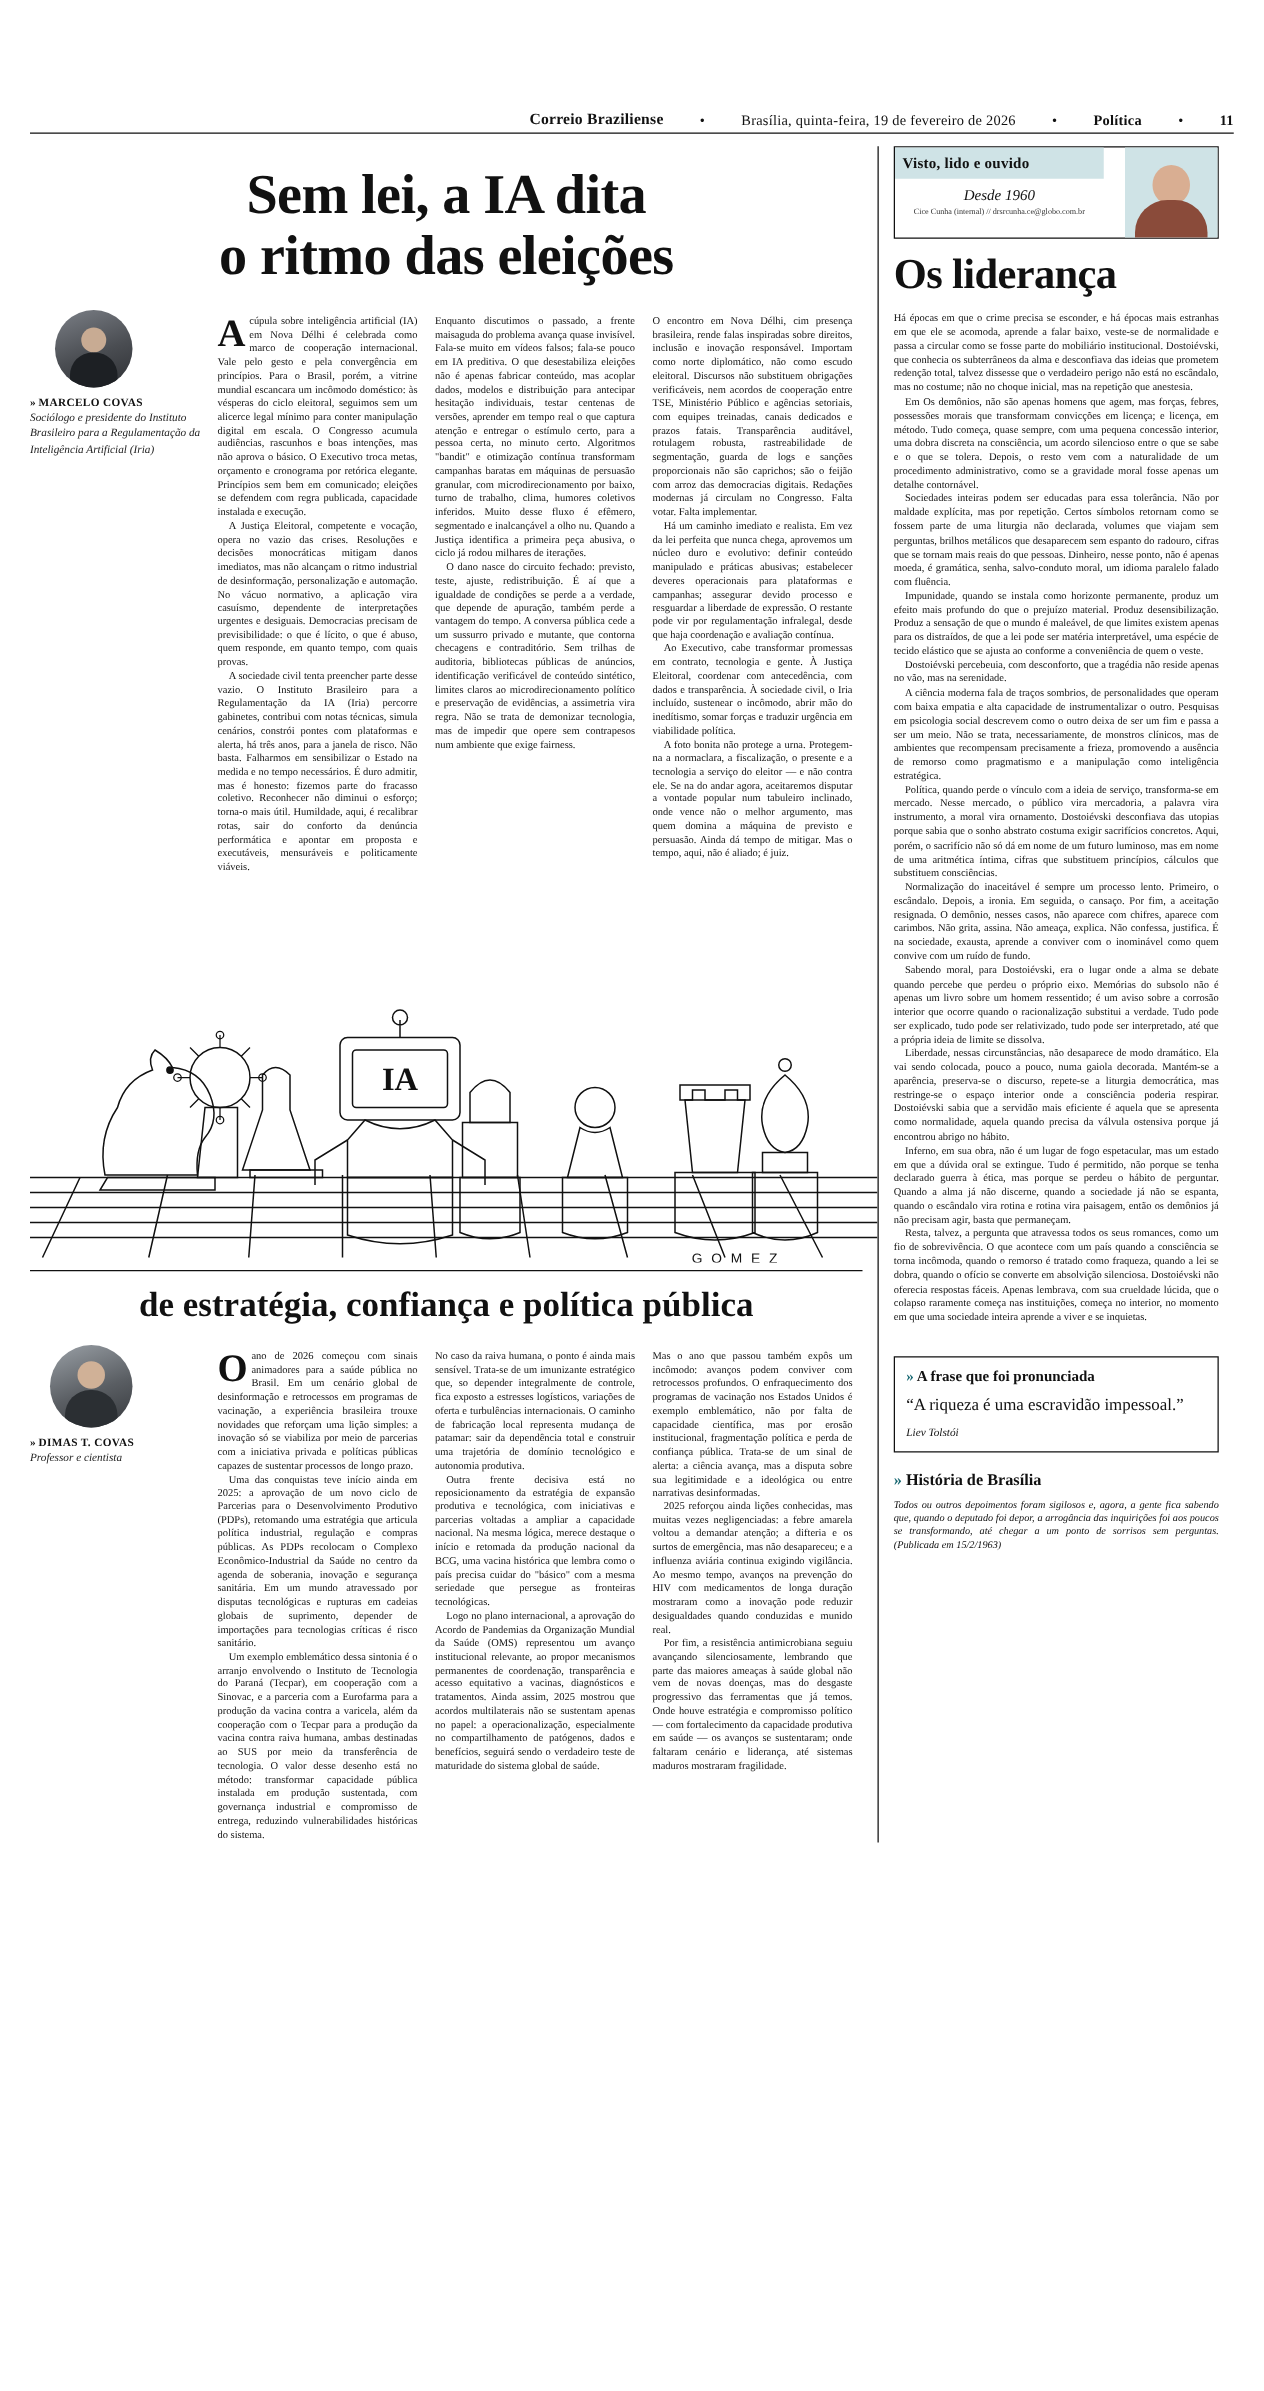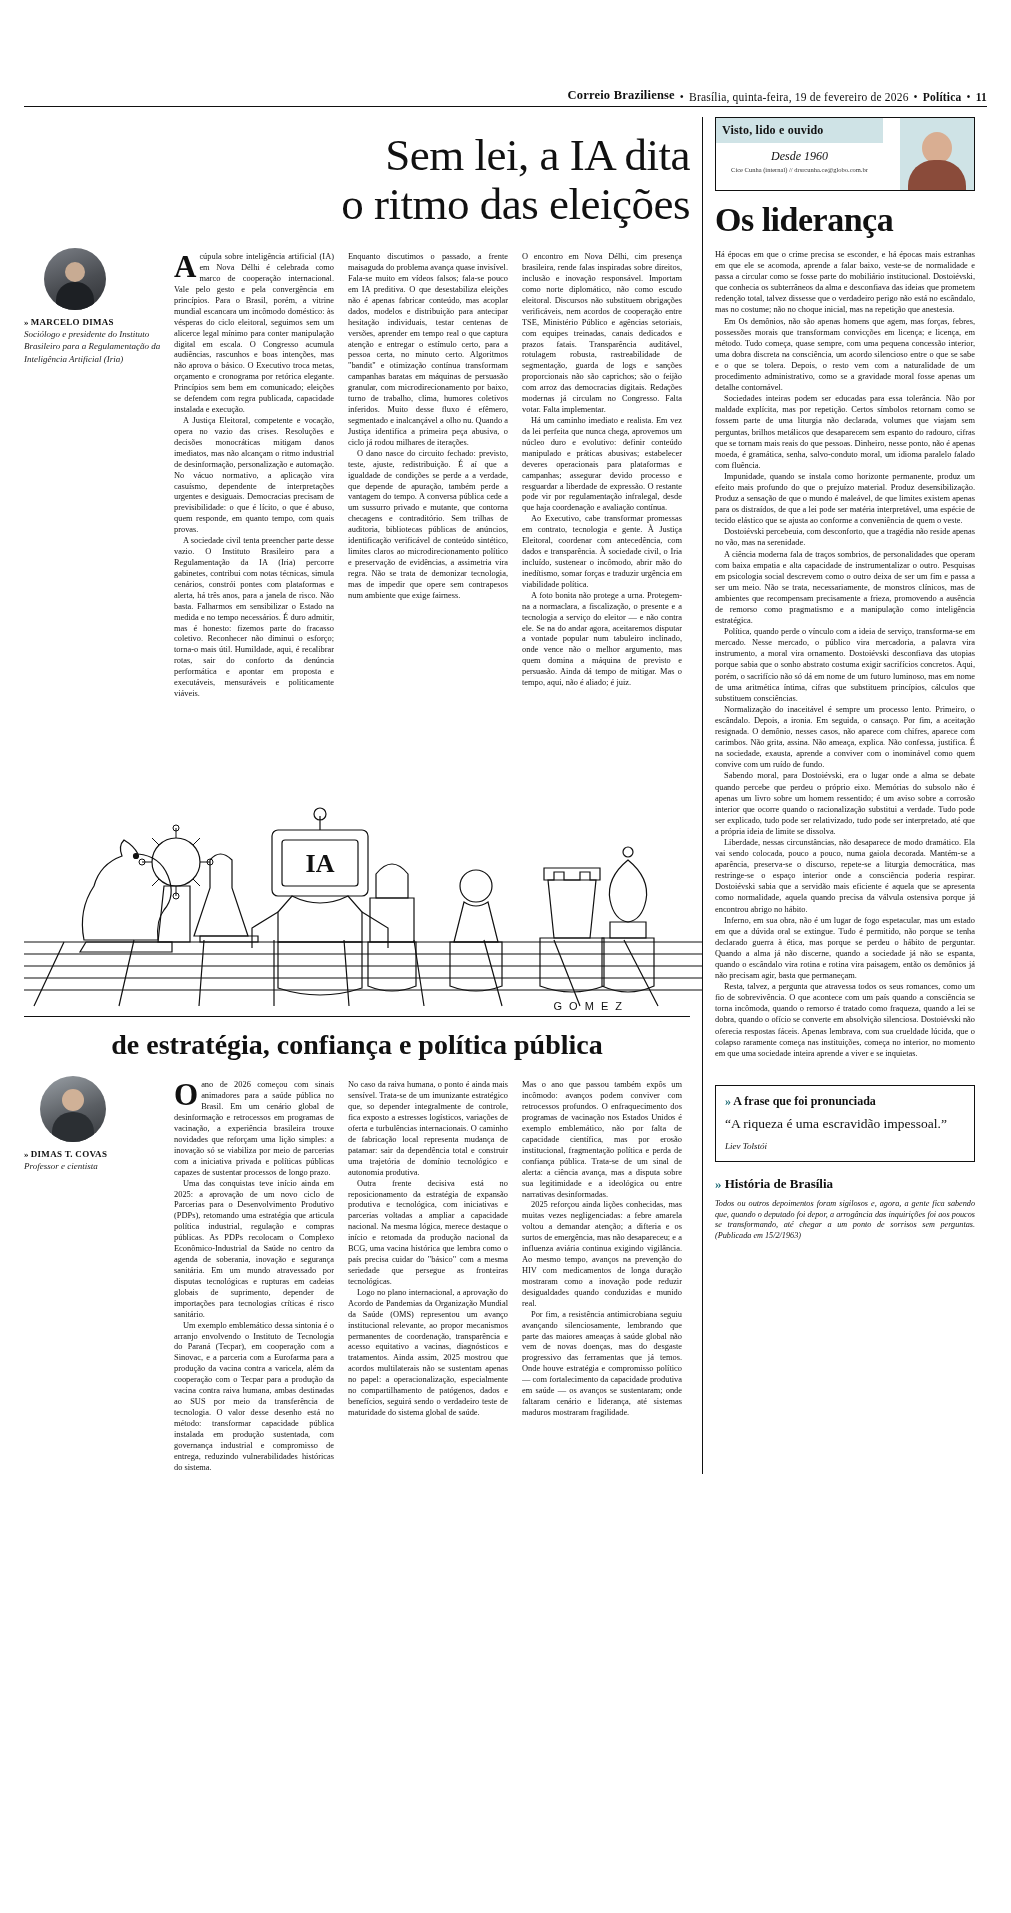--- a/index.html
+++ b/index.html
@@ -17,39 +17,40 @@
     width:963px; height:1790px;
     background:#fff;
   }
   
   .masthead {
     display:flex; align-items:flex-end; justify-content:flex-end;
     border-bottom:1.5px solid #111;
     padding-bottom:3px;
     font-size:11.5px;
     letter-spacing:.2px;
+    gap:24px;
   }
   .masthead .brand { font-weight:bold; font-size:12.5px; }
   .masthead .sep { margin:0 5px; }
   .masthead .section { font-weight:bold; }
   
   .body-grid {
     display:flex;
     margin-top:10px;
   }
   .left-col { width:678px; padding-right:12px; }
   .right-col { width:273px; border-left:1px solid #111; padding-left:12px; }
 
   
   h1.headline {
     font-family:"Liberation Serif", serif;
-    font-weight:normal;
+    font-weight:bold;
     font-size:45px;
     line-height:1.08;
-    text-align:right;
+    text-align:center;
     margin:14px 0 18px 0;
     letter-spacing:-.5px;
   }
   h1.headline .l { display:block; }
 
   
   .article-top { display:flex; }
   .byline-col { width:150px; padding-right:12px; }
   .author-photo {
     width:62px; height:62px; border-radius:50%;
@@ -195,21 +196,21 @@
       <h1 class="headline">
         <span class="l">Sem lei, a IA dita</span>
         <span class="l">o ritmo das eleições</span>
       </h1>
 
       <div class="article-top">
         <div class="byline-col">
           <div class="author-photo"></div>
           <div class="byline">
             <div><span class="arrow">»</span>
-              <span class="name">MARCELO DIMAS</span></div>
+              <span class="name">MARCELO COVAS</span></div>
             <div class="role">Sociólogo e presidente do Instituto Brasileiro para a Regulamentação da Inteligência Artificial (Iria)</div>
           </div>
         </div>
 
         <div class="intro-cols" style="flex:1">
           <div class="c">
             <p class="first dropcap">A cúpula sobre inteligência artificial (IA) em Nova Délhi é celebrada como marco de cooperação internacional. Vale pelo gesto e pela convergência em princípios. Para o Brasil, porém, a vitrine mundial escancara um incômodo doméstico: às vésperas do ciclo eleitoral, seguimos sem um alicerce legal mínimo para conter manipulação digital em escala. O Congresso acumula audiências, rascunhos e boas intenções, mas não aprova o básico. O Executivo troca metas, orçamento e cronograma por retórica elegante. Princípios sem bem em comunicado; eleições se defendem com regra publicada, capacidade instalada e execução.</p>
             <p>A Justiça Eleitoral, competente e vocação, opera no vazio das crises. Resoluções e decisões monocráticas mitigam danos imediatos, mas não alcançam o ritmo industrial de desinformação, personalização e automação. No vácuo normativo, a aplicação vira casuísmo, dependente de interpretações urgentes e desiguais. Democracias precisam de previsibilidade: o que é lícito, o que é abuso, quem responde, em quanto tempo, com quais provas.</p>
             <p>A sociedade civil tenta preencher parte desse vazio. O Instituto Brasileiro para a Regulamentação da IA (Iria) percorre gabinetes, contribui com notas técnicas, simula cenários, constrói pontes com plataformas e alerta, há três anos, para a janela de risco. Não basta. Falharmos em sensibilizar o Estado na medida e no tempo necessários. É duro admitir, mas é honesto: fizemos parte do fracasso coletivo. Reconhecer não diminui o esforço; torna-o mais útil. Humildade, aqui, é recalibrar rotas, sair do conforto da denúncia performática e apontar em proposta e executáveis, mensuráveis e politicamente viáveis.</p>
           </div>

